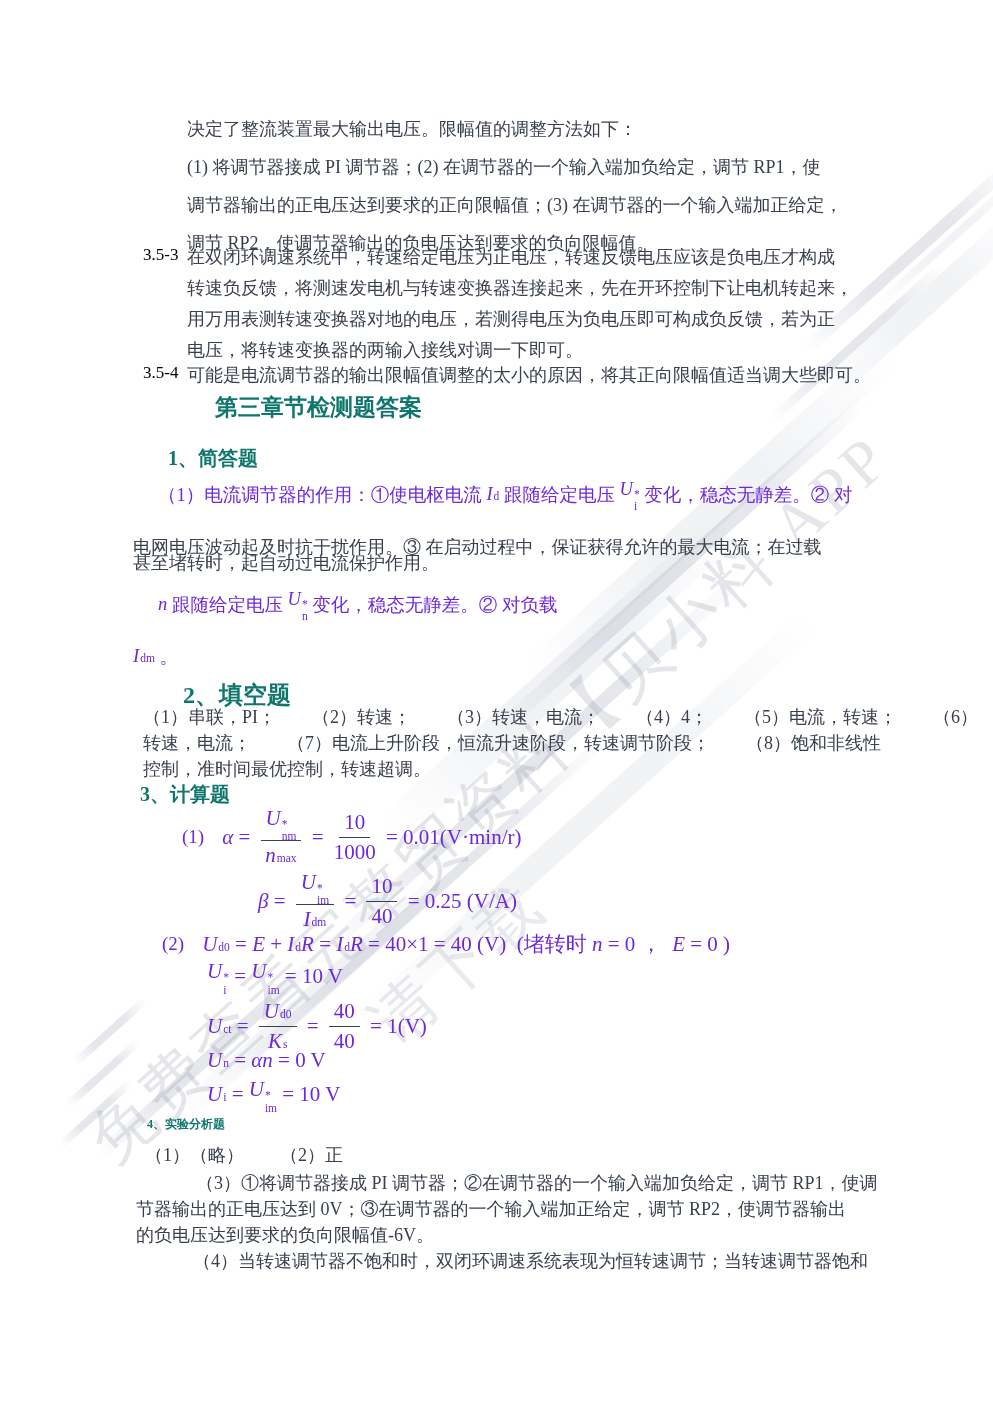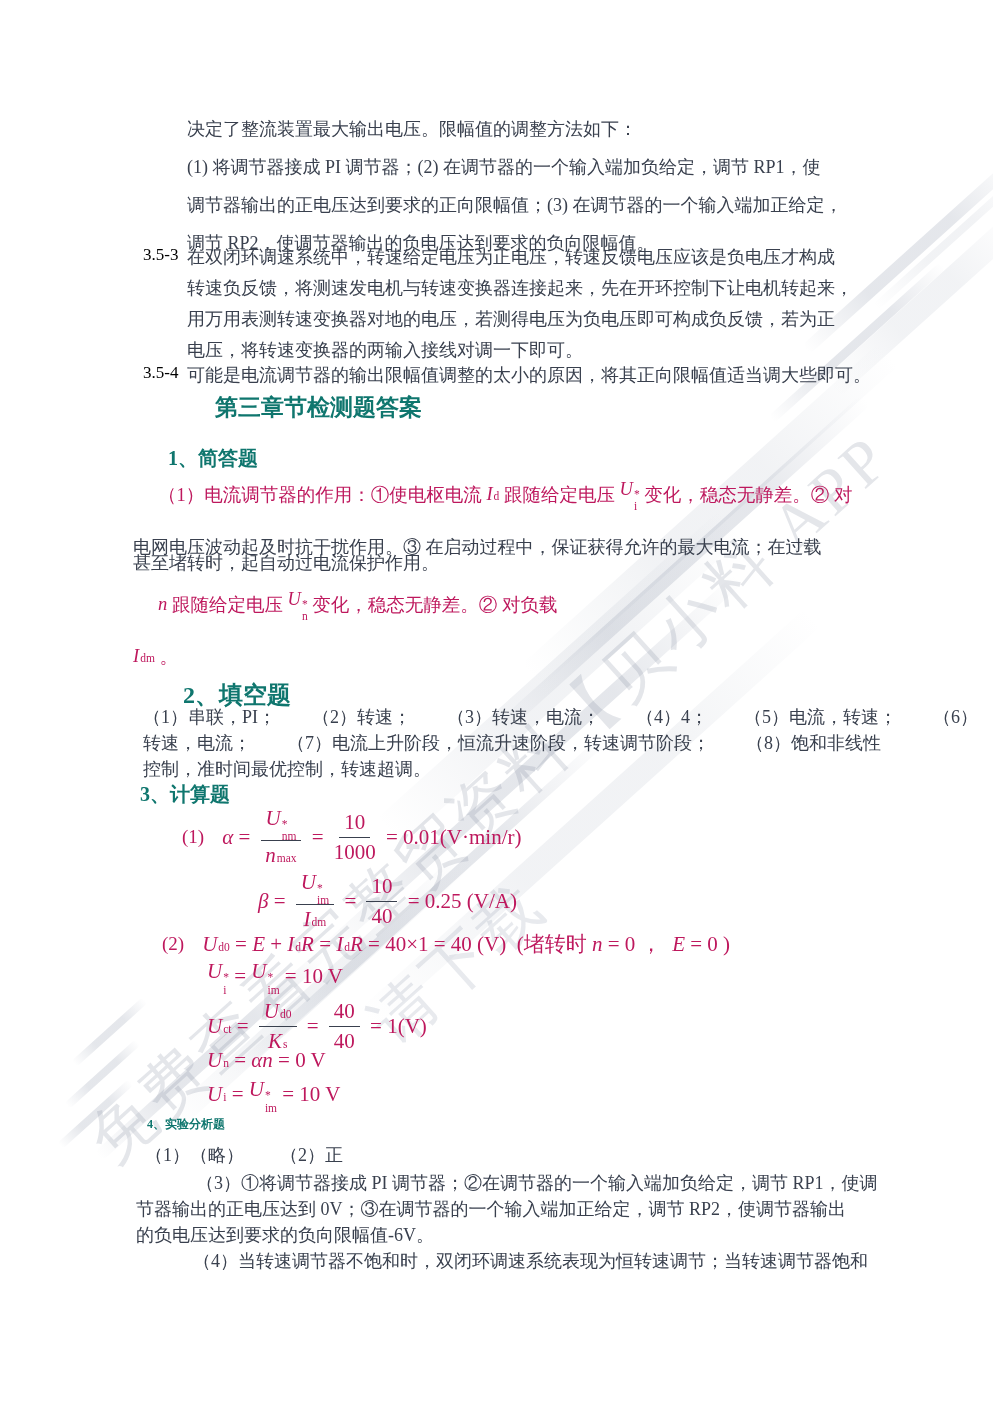--- a/index.html
+++ b/index.html
@@ -51,21 +51,21 @@
     white-space:pre;
     font-weight:bold;
     color:#0f766e;
   }
   
   .formula{
     position:absolute;
     display:flex;
     align-items:center;
     font-size:21px;
-    color:#be185d;
+    color:#6d28d9;
     white-space:pre;
   }
   .formula .flabel{font-style:normal;margin-right:18px;font-size:19px;}
   .rt{font-style:normal;}
   .mv{font-style:italic;font-family:"Liberation Serif","DejaVu Serif",serif;}
   .mu{display:inline-flex;align-items:baseline;}
   .ss{
     display:inline-flex;flex-direction:column;align-items:flex-start;
     font-size:11.5px;line-height:1.05;margin-left:1px;
     transform:translateY(3px);font-style:normal;

